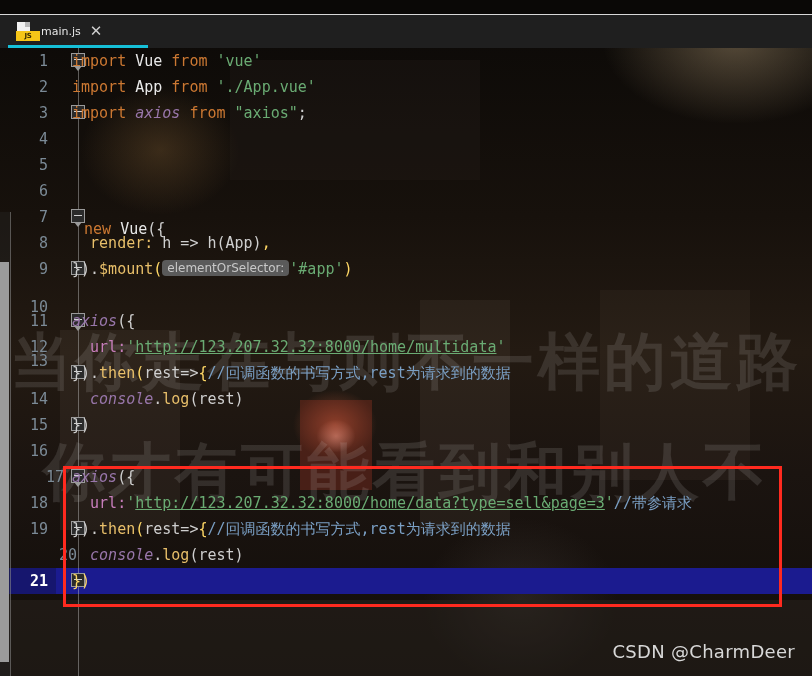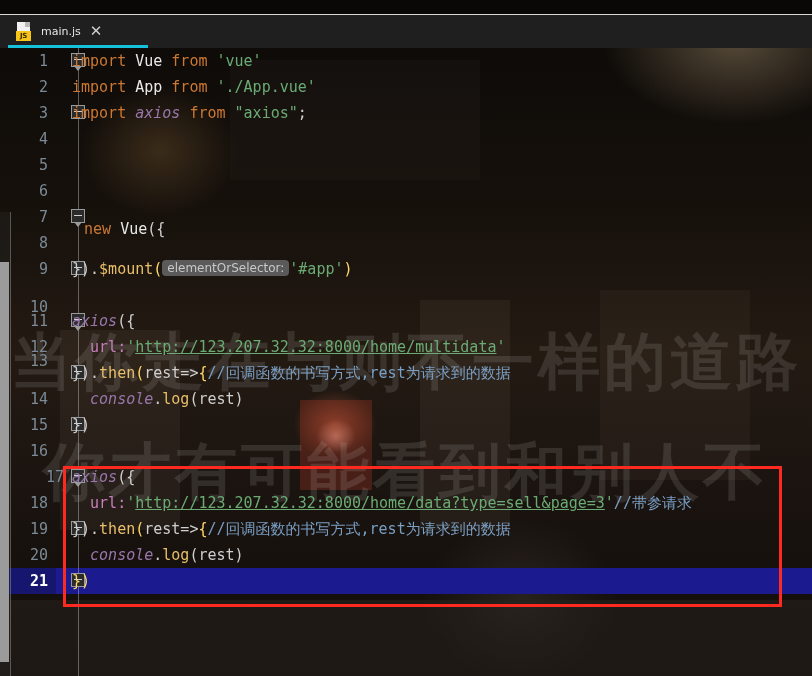--- a/index.html
+++ b/index.html
@@ -35,21 +35,21 @@
 
   
   .tabbar{position:absolute;left:0;top:15px;width:812px;height:33px;background:#1f1f1f;}
   .tab{position:absolute;left:8px;top:0;height:33px;display:flex;align-items:center;
     padding:0 10px 0 8px;background:#1f1f1f;}
   .tab-underline{position:absolute;left:8px;top:45px;width:140px;height:3px;background:#16c0d8;}
   .jsicon{position:relative;width:17px;height:19px;margin-right:8px;flex:none;}
   .jsicon .page{position:absolute;left:1px;top:0;width:13px;height:14px;background:#f2f2f2;
     clip-path:polygon(0 0,68% 0,100% 30%,100% 100%,0 100%);}
   .jsicon .fold{position:absolute;left:9px;top:0;width:5px;height:5px;background:#b9b9b9;}
-  .jsicon .badge{position:absolute;left:0;bottom:0;width:15px;height:10px;background:#f5c518;
+  .jsicon .badge{position:absolute;left:0;bottom:0;width:24px;height:10px;background:#f5c518;
     color:#3a2c00;font-family:"DejaVu Sans",sans-serif;font-size:7px;font-weight:700;
     line-height:10px;text-align:center;letter-spacing:-.3px;}
   .tab-title{font-family:"DejaVu Sans",sans-serif;font-size:11px;color:#e6e6e6;white-space:nowrap;}
   .tab-close{margin-left:9px;font-family:"DejaVu Sans",sans-serif;font-size:15px;color:#cfcfcf;line-height:1;}
 
   
   .editor{position:absolute;left:0;top:48px;width:812px;height:628px;overflow:hidden;}
   .gutter{position:absolute;left:0;top:0;width:56px;height:628px;}
   .lnum{position:absolute;left:0;width:48px;text-align:right;
     font-family:"DejaVu Sans Mono",monospace;font-size:15px;color:#7b8a96;line-height:26px;}
@@ -155,21 +155,21 @@
       <div class="lnum" style="top:234px;margin-top:12px;">10</div>
       <div class="lnum" style="top:260px;">11</div>
       <div class="lnum" style="top:286px;">12</div>
       <div class="lnum" style="top:300px;">13</div>
       <div class="lnum" style="top:338px;">14</div>
       <div class="lnum" style="top:364px;">15</div>
       <div class="lnum" style="top:390px;">16</div>
       <div class="lnum" style="top:416px;padding-left:16px;">17</div>
       <div class="lnum" style="top:442px;">18</div>
       <div class="lnum" style="top:468px;">19</div>
-      <div class="lnum" style="top:494px;">20</div>
+      <div class="lnum" style="top:494px;margin-left:29px;">20</div>
       <div class="lnum cur" style="top:520px;">21</div>
     </div>
 
     <div class="fold-m open" style="top:5px;">
         <span class="bx"></span>
         <span class="tip"></span>
       </div>
     <div class="fold-m" style="top:57px;">
         <span class="bx"></span>
       </div>
@@ -203,20 +203,21 @@
 
     <div class="code" style="top:0px;"><span class="k-kw">import </span><span class="k-cls">Vue</span><span class="k-kw"> from </span><span class="k-str">'vue'</span></div>
 
     <div class="code" style="top:26px;"><span class="k-kw">import </span><span class="k-cls">App</span><span class="k-kw"> from </span><span class="k-str">'./App.vue'</span></div>
 
     <div class="code" style="top:52px;"><span class="k-kw">import </span><span class="k-var">axios</span><span class="k-kw"> from </span><span class="k-str">"axios"</span><span class="k-br">;</span></div>
 
 
     <div class="code" style="top:168px;padding-left:12px;"><span class="k-kw">new </span><span class="k-cls">Vue</span><span class="k-br">({</span></div>
 
+    <div class="code" style="top:182px;"><span class="k-fn">  render: </span><span class="k-br">h =&gt; h(App)</span><span class="k-br-y">,</span></div>
 
     <div class="code" style="top:208px;"><span class="k-br">}).</span><span class="k-fn">$mount</span><span class="k-br-y">(</span><span class="hint">elementOrSelector:</span><span class="k-str">'#app'</span><span class="k-br-y">)</span></div>
 
     <div class="code" style="top:260px;"><span class="k-var">axios</span><span class="k-br">({</span></div>
 
     <div class="code" style="top:286px;"><span class="k-fld">  url:</span><span class="k-str">'</span><span class="k-link">http://123.207.32.32:8000/home/multidata</span><span class="k-str">'</span></div>
 
     <div class="code" style="top:312px;"><span class="k-br">}).</span><span class="k-fn">then</span><span class="k-br-y">(</span><span class="k-br">rest=&gt;</span><span class="k-br-y">{</span><span class="k-cmt">//回调函数的书写方式,rest为请求到的数据</span></div>
 
     <div class="code" style="top:338px;"><span class="k-var">  console</span><span class="k-br">.</span><span class="k-fn">log</span><span class="k-br">(rest)</span></div>
@@ -234,14 +235,15 @@
     <div class="code" style="top:520px;"><span class="k-br-y">})</span></div>
 
   </div>
 
   <div class="redbox"></div>
 
   <div class="lscroll-tr"></div>
   <div class="lscroll"></div>
   <div class="lscroll-edge"></div>
 
+  <div class="csdn">CSDN @CharmDeer</div>
 
 </div>
 
 </body></html>

